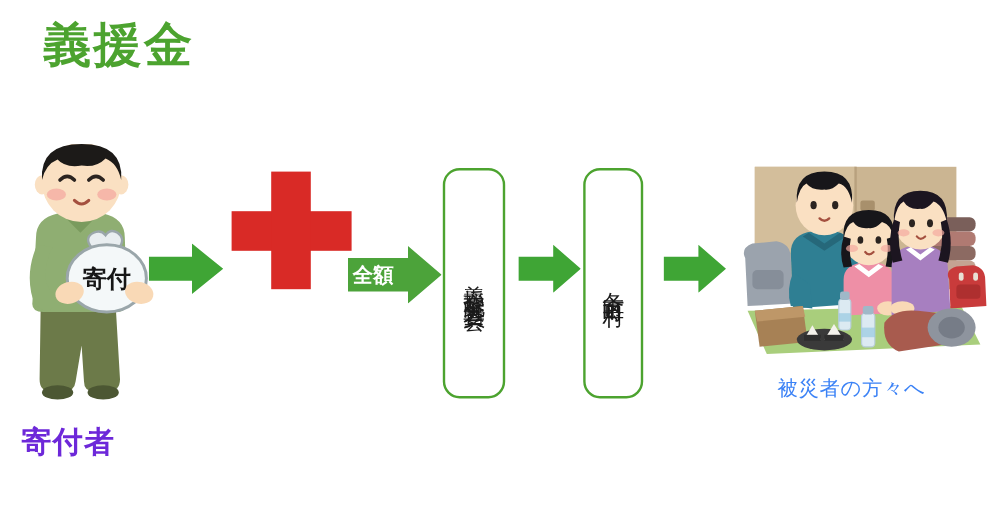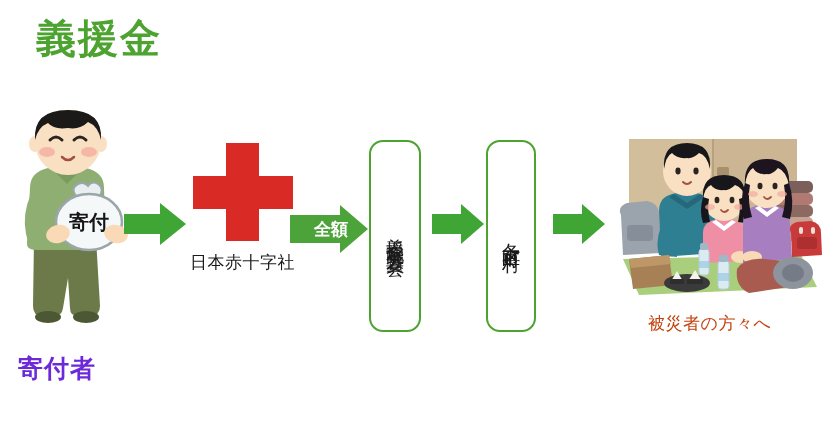--- a/index.html
+++ b/index.html
@@ -26,21 +26,21 @@
     color: #4CA32F;
     letter-spacing: 2px;
     line-height: 1.1;
     white-space: nowrap;
   }
 
   
   #donor-figure {
     position: absolute;
     left: 4px;
-    top: 110px;
+    top: 120px;
     width: 130px;
     height: 218px;
   }
   #donor-label {
     position: absolute;
     left: 18px;
     top: 352px;
     font-size: 25px;
     font-weight: 700;
     color: #6d28d9;
@@ -124,21 +124,21 @@
     left: 615px;
     top: 137px;
     width: 210px;
     height: 172px;
   }
   #victims-label {
     position: absolute;
     left: 648px;
     top: 312px;
     font-size: 17px;
-    color: #c2410c;
+    color: #3b82f6;
     letter-spacing: .5px;
     white-space: nowrap;
   }
 </style>
 </head>
 <body>
 
 <div id="page">
 
   <div id="title">義援金</div>
@@ -193,28 +193,27 @@
     <svg width="62" height="42" viewBox="0 0 62 42" xmlns="http://www.w3.org/2000/svg">
       <path d="M0 11 L36 11 L36 0 L62 21 L36 42 L36 31 L0 31 Z" fill="#3FA535"></path>
     </svg>
   </div>
 
   <div id="redcross-group">
     <div id="redcross-symbol">
       <div class="bar-h"></div>
       <div class="bar-v"></div>
     </div>
-    <div class="rc-line" id="rc-line1">日本赤十字社</div>
   </div>
 
   <div class="arrow" style="left:290px; top:205px;">
     <svg width="78" height="48" viewBox="0 0 78 48" xmlns="http://www.w3.org/2000/svg">
       <path d="M0 10 L50 10 L50 0 L78 24 L50 48 L50 38 L0 38 Z" fill="#4CA33A"></path>
     </svg>
-    <div class="arrow-label" style="left:24px; top:13px;">全額</div>
+    <div class="arrow-label" style="left:4px; top:13px;">全額</div>
   </div>
 
   <div class="vbox" id="box-committee">
     <span class="vbox-text">義援金配分委員会</span>
   </div>
 
   <div class="arrow" style="left:432px; top:204px;">
     <svg width="52" height="40" viewBox="0 0 52 40" xmlns="http://www.w3.org/2000/svg">
       <path d="M0 10 L29 10 L29 0 L52 20 L29 40 L29 30 L0 30 Z" fill="#3FA535"></path>
     </svg>

